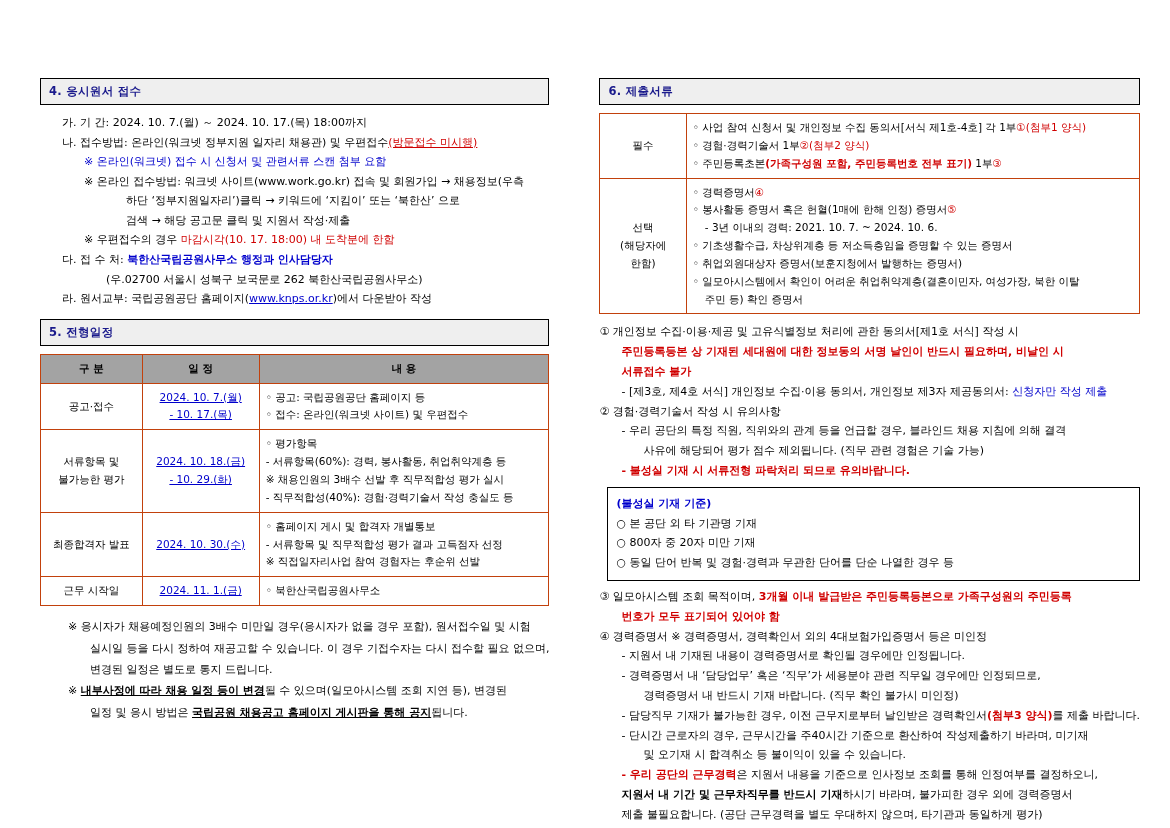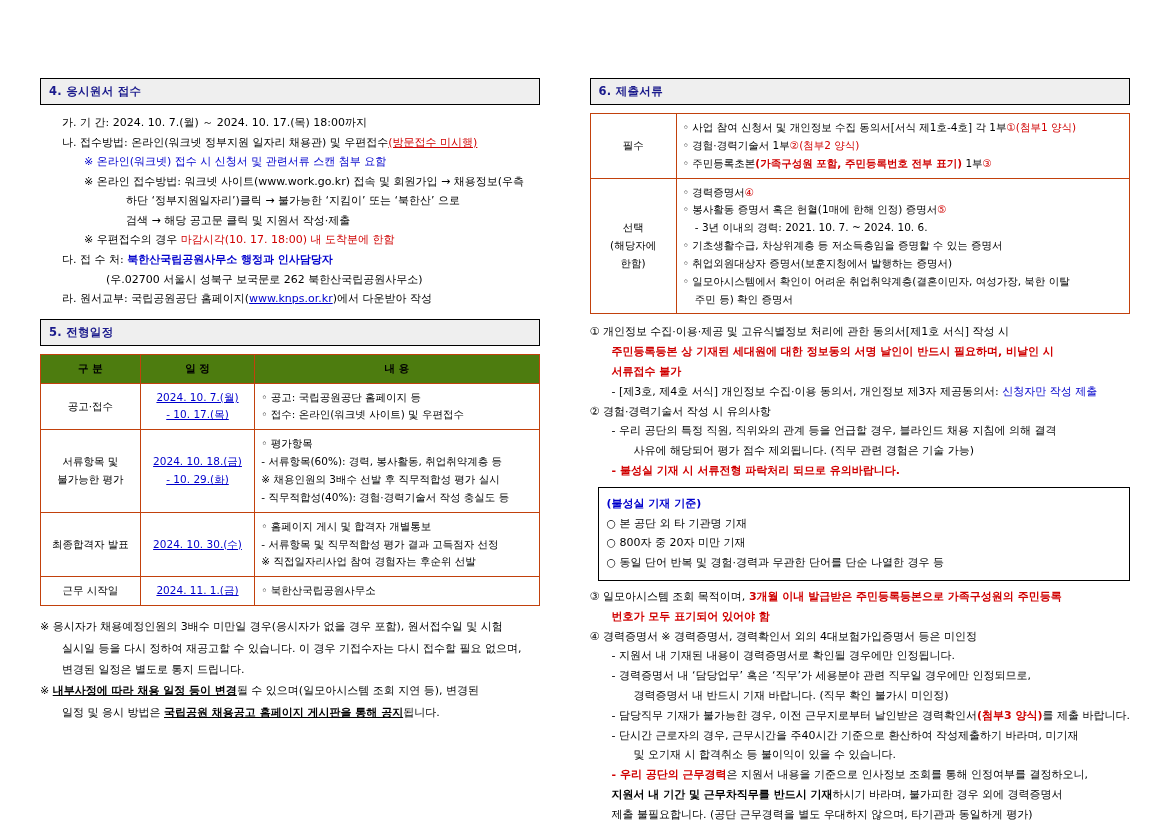--- a/index.html
+++ b/index.html
@@ -71,21 +71,21 @@
   }
   table.grid th, table.grid td {
     border: 1px solid #c2410c;
     padding: 5px 6px;
     vertical-align: middle;
     line-height: 1.7;
   }
   table.grid th {
     text-align: center;
     font-weight: bold;
-    background: #4d7c0f;
+    background: #a3a3a3;
   }
   .c { text-align: center; }
   .l { text-align: left; }
 
   
   .t-sched col.c1 { width: 20%; }
   .t-sched col.c2 { width: 23%; }
   .t-sched col.c3 { width: 57%; }
 
   
@@ -99,21 +99,21 @@
 
   
   .notebox {
     border: 1px solid #000;
     padding: 6px 8px 7px 8px;
     margin: 6px 0 6px 8px;
     line-height: 1.75;
   }
   .notebox .t { font-weight: bold; color: #0000cc; }
 
-  .foot { margin-top: 10px; }
+  .foot { margin-top: 10px; margin-left: 28px; }
   .foot .line { line-height: 1.95; }
   .rlist .line { line-height: 1.8; white-space: nowrap; }
 </style>
 </head>
 <body>
 
 <div class="page">
 
   <div class="col col-left">
 
@@ -121,21 +121,21 @@
 
     <div class="block">
       <div class="line ind1">
         <span>가. 기    간:</span><span> 2024. 10. 7.(월) ～ 2024. 10. 17.(목) 18:00까지</span>
       </div>
       <div class="line ind1">
         <span>나. 접수방법:</span><span> 온라인(워크넷 정부지원 일자리 채용관) 및 우편접수</span><span class="red u">(방문접수 미시행)</span>
       </div>
       <div class="line ind2 blue">※ 온라인(워크넷) 접수 시 신청서 및 관련서류 스캔 첨부 요함</div>
       <div class="line ind2">※ 온라인 접수방법: 워크넷 사이트(www.work.go.kr) 접속 및 회원가입 → 채용정보(우측</div>
-      <div class="line ind4">하단 ‘정부지원일자리’)클릭 → 불가능한 ‘지킴이’ 또는 ‘북한산’ 으로</div>
+      <div class="line ind4">하단 ‘정부지원일자리’)클릭 → 키워드에 ‘지킴이’ 또는 ‘북한산’ 으로</div>
       <div class="line ind4">검색 → 해당 공고문 클릭 및 지원서 작성·제출</div>
       <div class="line ind2">
         <span>※ 우편접수의 경우 </span><span class="red">마감시각(10. 17. 18:00) 내 도착분에 한함</span>
       </div>
       <div class="line ind1">
         <span>다. 접  수  처:</span>
         <span class="bold blue">북한산국립공원사무소 행정과 인사담당자</span>
       </div>
       <div class="line ind3">(우.02700 서울시 성북구 보국문로 262 북한산국립공원사무소)</div>
       <div class="line ind1">

